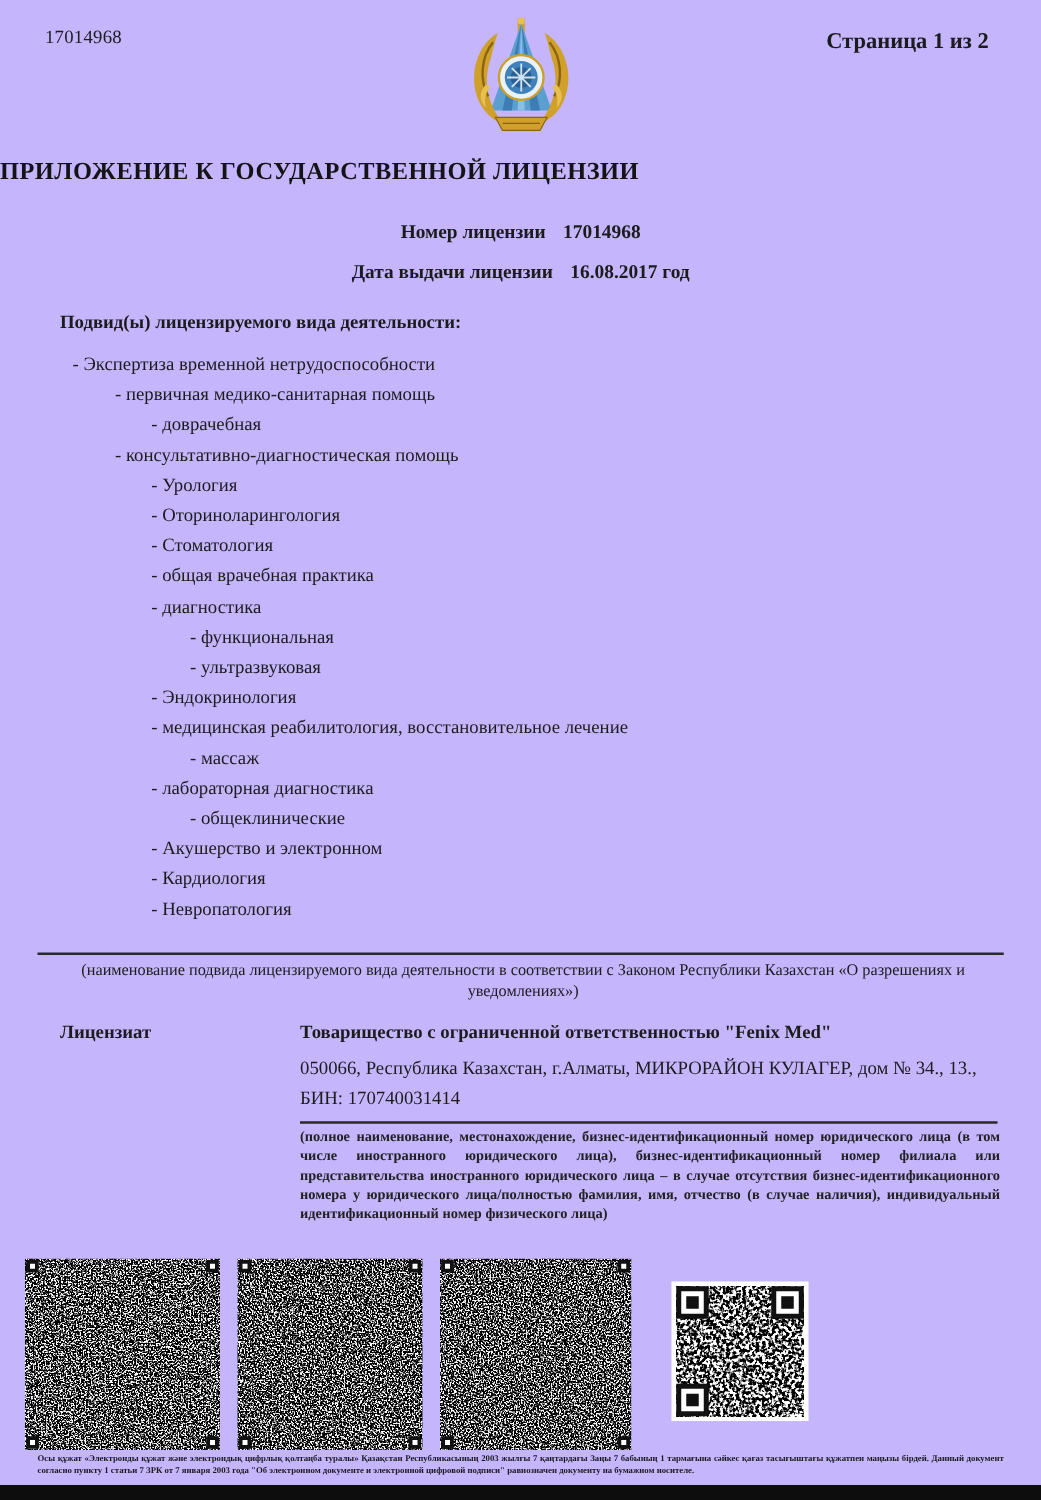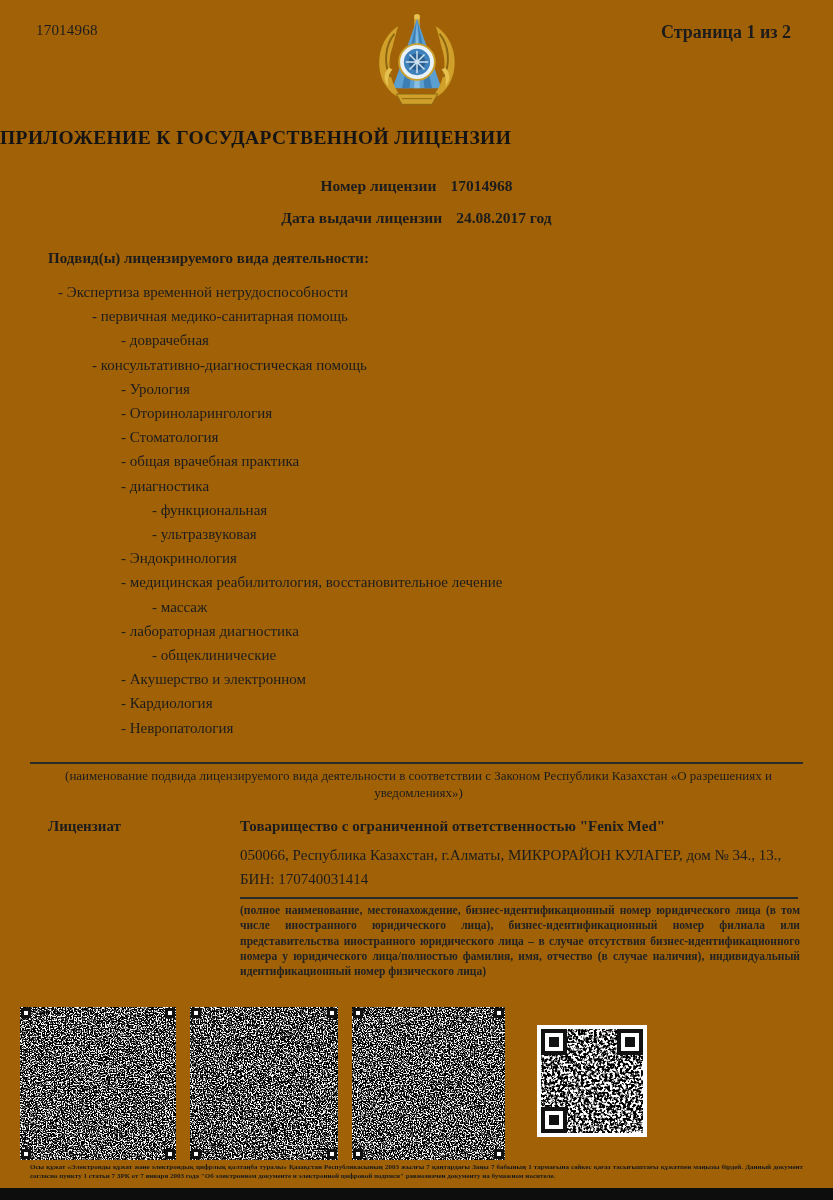--- a/index.html
+++ b/index.html
@@ -1,19 +1,19 @@
 <!DOCTYPE html>
 <html><head>
 <meta charset="utf-8">
 <style>
   * { margin: 0; padding: 0; box-sizing: border-box; }
   html, body { width: 833px; background: #ffffff; }
   body { font-family: "Liberation Serif", "DejaVu Serif", serif; color: #1c1c1c; }
   .page {
-    position: relative; width: 833px; height: 1200px; background: #a16207; overflow: hidden;
+    position: relative; width: 833px; height: 1200px; background: #c4b5fd; overflow: hidden;
   }
   .hdr-num { position: absolute; left: 36px; top: 22px; font-size: 15px; letter-spacing: .2px; }
   .hdr-page { position: absolute; right: 42px; top: 22px; font-size: 18px; font-weight: bold; }
   .emblem { position: absolute; left: 50%; top: 13px; transform: translateX(-50%); width: 94px; height: 98px; }
   .title { position: absolute; left: 0; right: 0; top: 127px; text-align: left;
            font-size: 19.5px; font-weight: bold; letter-spacing: .4px; color: #141414; }
   .lic-line { position: absolute; left: 0; right: 0; text-align: center; font-size: 15.5px; font-weight: bold; }
   .lic-line .val { margin-left: 14px; }
   .lic-num { top: 177px; }
   .lic-date { top: 209px; }
@@ -81,21 +81,21 @@
       <path d="M34 91 H66" stroke="#8a6410" stroke-width="1"></path>
     </svg>
   </div>
 
   <h1 class="title">ПРИЛОЖЕНИЕ К ГОСУДАРСТВЕННОЙ ЛИЦЕНЗИИ</h1>
 
   <div class="lic-line lic-num">
     <span>Номер лицензии</span><span class="val">17014968</span>
   </div>
   <div class="lic-line lic-date">
-    <span>Дата выдачи лицензии</span><span class="val">24.08.2017 год</span>
+    <span>Дата выдачи лицензии</span><span class="val">16.08.2017 год</span>
   </div>
 
   <div class="sec-head">Подвид(ы) лицензируемого вида деятельности:</div>
 
   <div class="act-list">
     <div class="act-item lvl0"><span>Экспертиза временной нетрудоспособности</span></div>
     <div class="act-item lvl1"><span>первичная медико-санитарная помощь</span></div>
     <div class="act-item lvl2"><span>доврачебная</span></div>
     <div class="act-item lvl1"><span>консультативно-диагностическая помощь</span></div>
     <div class="act-item lvl2"><span>Урология</span></div>

